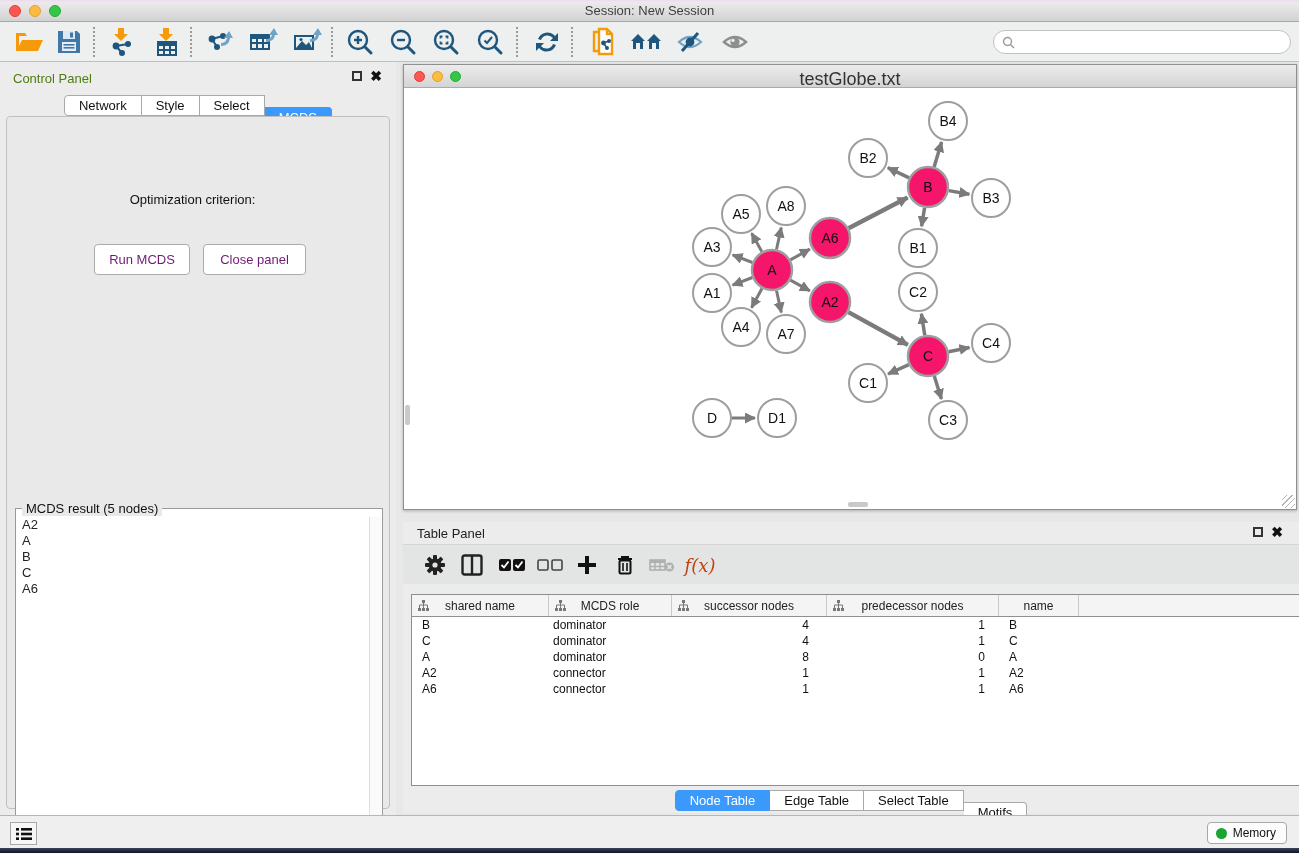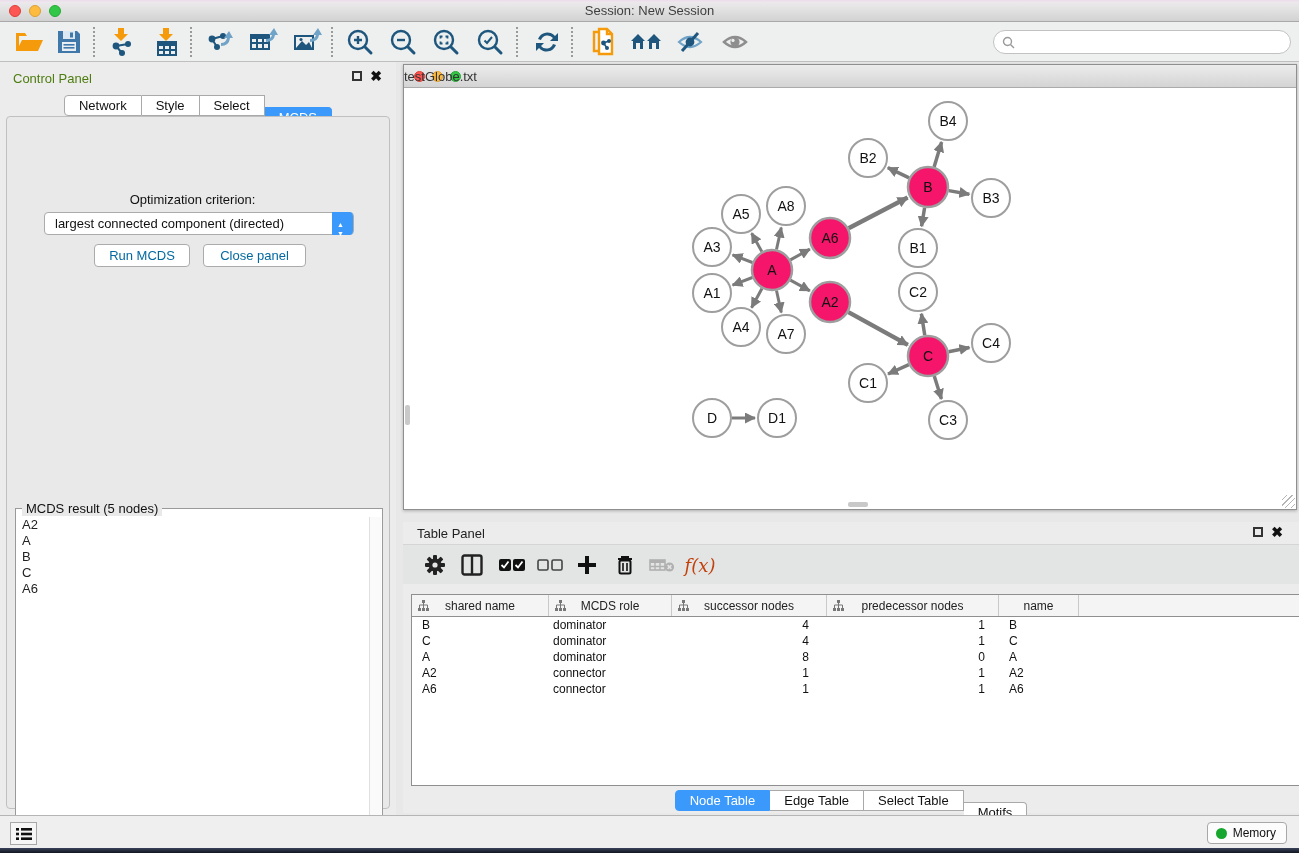--- a/index.html
+++ b/index.html
@@ -40,32 +40,32 @@
   #cp-tabs { position:absolute; left:0; right:0; top:33px; display:flex; justify-content:center; }
   #cp-body { position:absolute; left:6px; top:54px; width:384px; height:693px; background:#e9e9e9;
              border:1px solid #c0c0c0; border-radius:4px; }
   #opt-label { position:absolute; left:0; right:11px; top:75px; text-align:center; font-size:13px; color:#111; }
   #criterion { position:absolute; left:37px; top:95px; width:310px; height:23px; background:#fff;
                border:1px solid #ababab; border-radius:4px; font-size:13px; line-height:21px; padding-left:10px; color:#111; }
   #criterion .stepper { position:absolute; right:0; top:-1px; width:21px; height:23px; background:#3b99fc;
                border-radius:0 4px 4px 0; }
   #criterion .stepper:before { content:"▲"; position:absolute; left:5px; top:2px; font-size:7px; color:#fff; }
   #criterion .stepper:after  { content:"▼"; position:absolute; left:5px; top:11px; font-size:7px; color:#fff; }
-  .cp-btn { position:absolute; top:127px; height:23px; background:#fff; border:1px solid #ababab; border-radius:4px;
-            font-size:13px; color:#0369a1; display:flex; align-items:center; justify-content:center; }
+  .cp-btn { position:absolute; top:127px; height:31px; background:#fff; border:1px solid #ababab; border-radius:4px;
+            font-size:13px; color:#701a75; display:flex; align-items:center; justify-content:center; }
   #result-box { position:absolute; left:8px; top:391px; width:368px; height:343px; border:1px solid #9a9a9a; background:#fff; }
   #result-title { position:absolute; left:6px; top:-8px; background:#e9e9e9; padding:0 4px; font-size:13px; color:#111; }
   #result-list { position:absolute; left:1px; top:8px; right:14px; bottom:1px; font-size:13px; line-height:16px; padding-left:5px; }
   #result-scroll { position:absolute; right:1px; top:8px; width:12px; bottom:1px; background:#fafafa; border-left:1px solid #e0e0e0; }
 
   
   #net-win { left:403px; top:64px; width:894px; height:446px; background:#fff; border:1px solid #8f8f8f; box-shadow:0 1px 3px rgba(0,0,0,.25); }
   #net-titlebar { position:absolute; left:0; top:0; right:0; height:23px;
     background:linear-gradient(#ececec, #d4d4d4); border-bottom:1px solid #ababab; }
-  #net-titlebar .title { position:absolute; left:0; right:0; top:4px; text-align:left; font-size:13px; color:#333; }
+  #net-titlebar .title { position:absolute; left:0; right:0; top:4px; text-align:center; font-size:18px; color:#333; }
   #net-titlebar .tl { top:6px; width:11px; height:11px; }
   #graph-svg { position:absolute; left:0; top:23px; }
   .scroll-nub-v { position:absolute; left:1px; top:340px; width:5px; height:20px; background:#c9c9c9; border-radius:2px; }
   .scroll-nub-h { position:absolute; left:444px; bottom:2px; width:20px; height:5px; background:#c9c9c9; border-radius:2px; }
   #net-grip { position:absolute; right:1px; bottom:1px; width:13px; height:13px;
     background:repeating-linear-gradient(135deg, transparent 0 3px, #b5b5b5 3px 4px); }
 
   
   #table-panel { left:403px; top:522px; width:896px; height:291px; background:#ececec; }
   #tp-title { position:absolute; left:14px; top:4px; font-size:13px; color:#222; }
@@ -245,24 +245,20 @@
     <span class="close-x">✖</span>
   </div>
   <div id="cp-tabs" class="seg-group">
       <div class="seg">Network</div>
       <div class="seg">Style</div>
       <div class="seg">Select</div>
       <div class="seg active">MCDS</div>
     </div>
   <div id="cp-body">
     <div id="opt-label">Optimization criterion:</div>
-    <div id="criterion">
-      <span>largest connected component (directed)</span>
-      <span class="stepper"></span>
-    </div>
     <div class="cp-btn" style="left:87px; width:96px;">Run MCDS</div>
     <div class="cp-btn" style="left:196px; width:103px;">Close panel</div>
     <div id="result-box">
       <span id="result-title">MCDS result (5 nodes)</span>
       <div id="result-list">
           <div>A2</div>
           <div>A</div>
           <div>B</div>
           <div>C</div>
           <div>A6</div>

